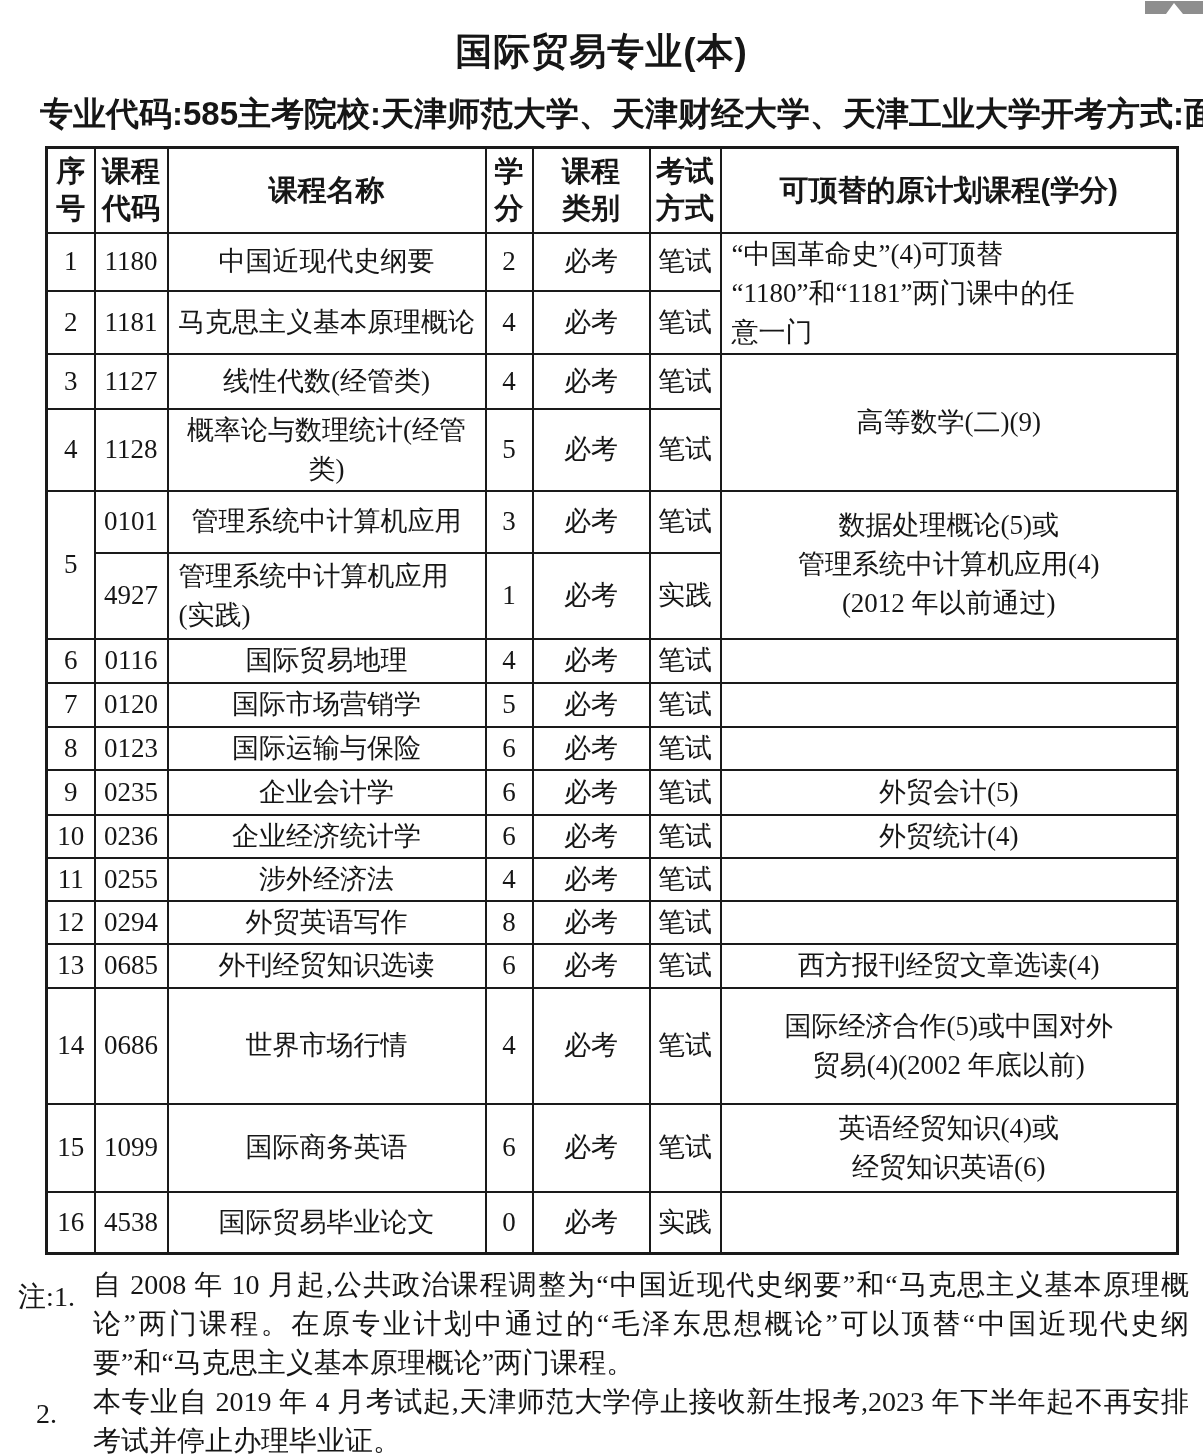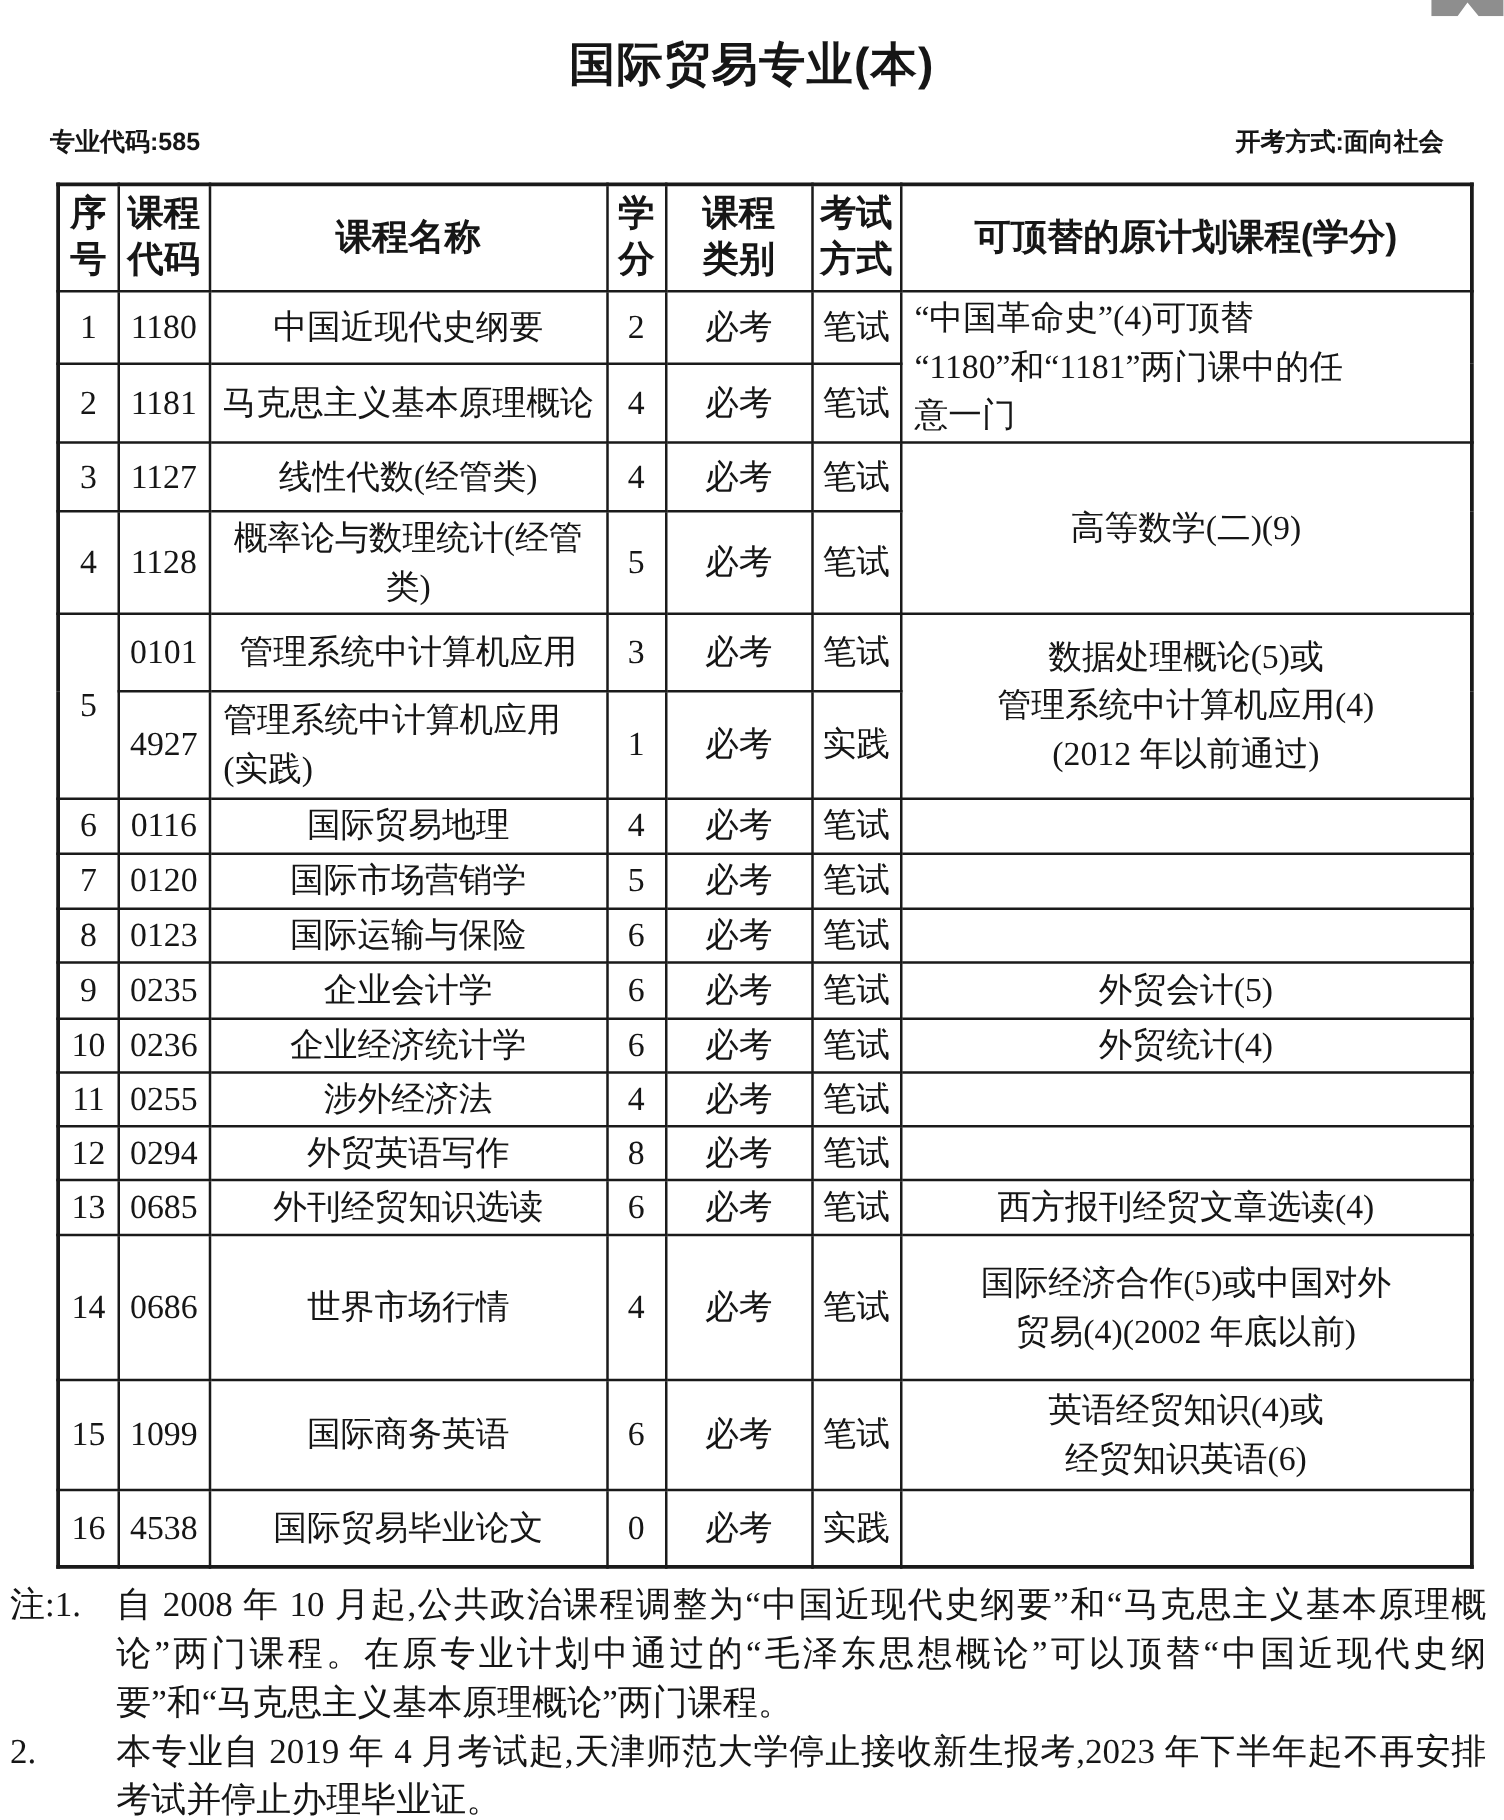--- a/index.html
+++ b/index.html
@@ -23,21 +23,21 @@
     font-size:37px;
     line-height:48px;
     letter-spacing:1px;
   }
   .meta {
     display:flex;
     justify-content:space-between;
     margin:18px 48px 0 40px;
     font-family:"Liberation Sans","DejaVu Sans",sans-serif;
     font-weight:600;
-    font-size:20px;
+    font-size:33px;
     line-height:40px;
     white-space:nowrap;
   }
   table.course {
     margin:12px 0 0 45px;
     width:1131px;
     border-collapse:collapse;
     table-layout:fixed;
     border:3px solid #1a1a1a;
   }
@@ -61,35 +61,36 @@
     line-height:39px;
     padding:1px 6px;
   }
   table.course td.align-left { text-align:left; padding-left:10px; }
   .notes {
     margin:10px 14px 0 8px;
     font-size:28px;
     line-height:39px;
   }
   .note { position:relative; padding-left:85px; text-align:justify; }
-  .note .marker { position:absolute; left:0; top:0; width:77px; text-align:left; }
+  .note .marker { position:absolute; left:0; top:12px; width:77px; text-align:center; }
 </style>
 </head>
 <body>
 
 <div class="corner">
   <svg width="58" height="13" viewBox="0 0 58 13">
     <path d="M0 0 H58 V13 H38 L29 2 L21 13 H0 Z" fill="#8e8e8e"></path>
   </svg>
 </div>
 
 <h1 class="title">国际贸易专业(本)</h1>
 
 <div class="meta">
   <span>专业代码:585</span>
+  <span>主考院校:天津师范大学、天津财经大学、天津工业大学</span>
   <span>开考方式:面向社会</span>
 </div>
 
 <table class="course">
   <colgroup>
     <col style="width:48px">
       <col style="width:73px">
       <col style="width:318px">
     <col style="width:47px">
       <col style="width:117px">

